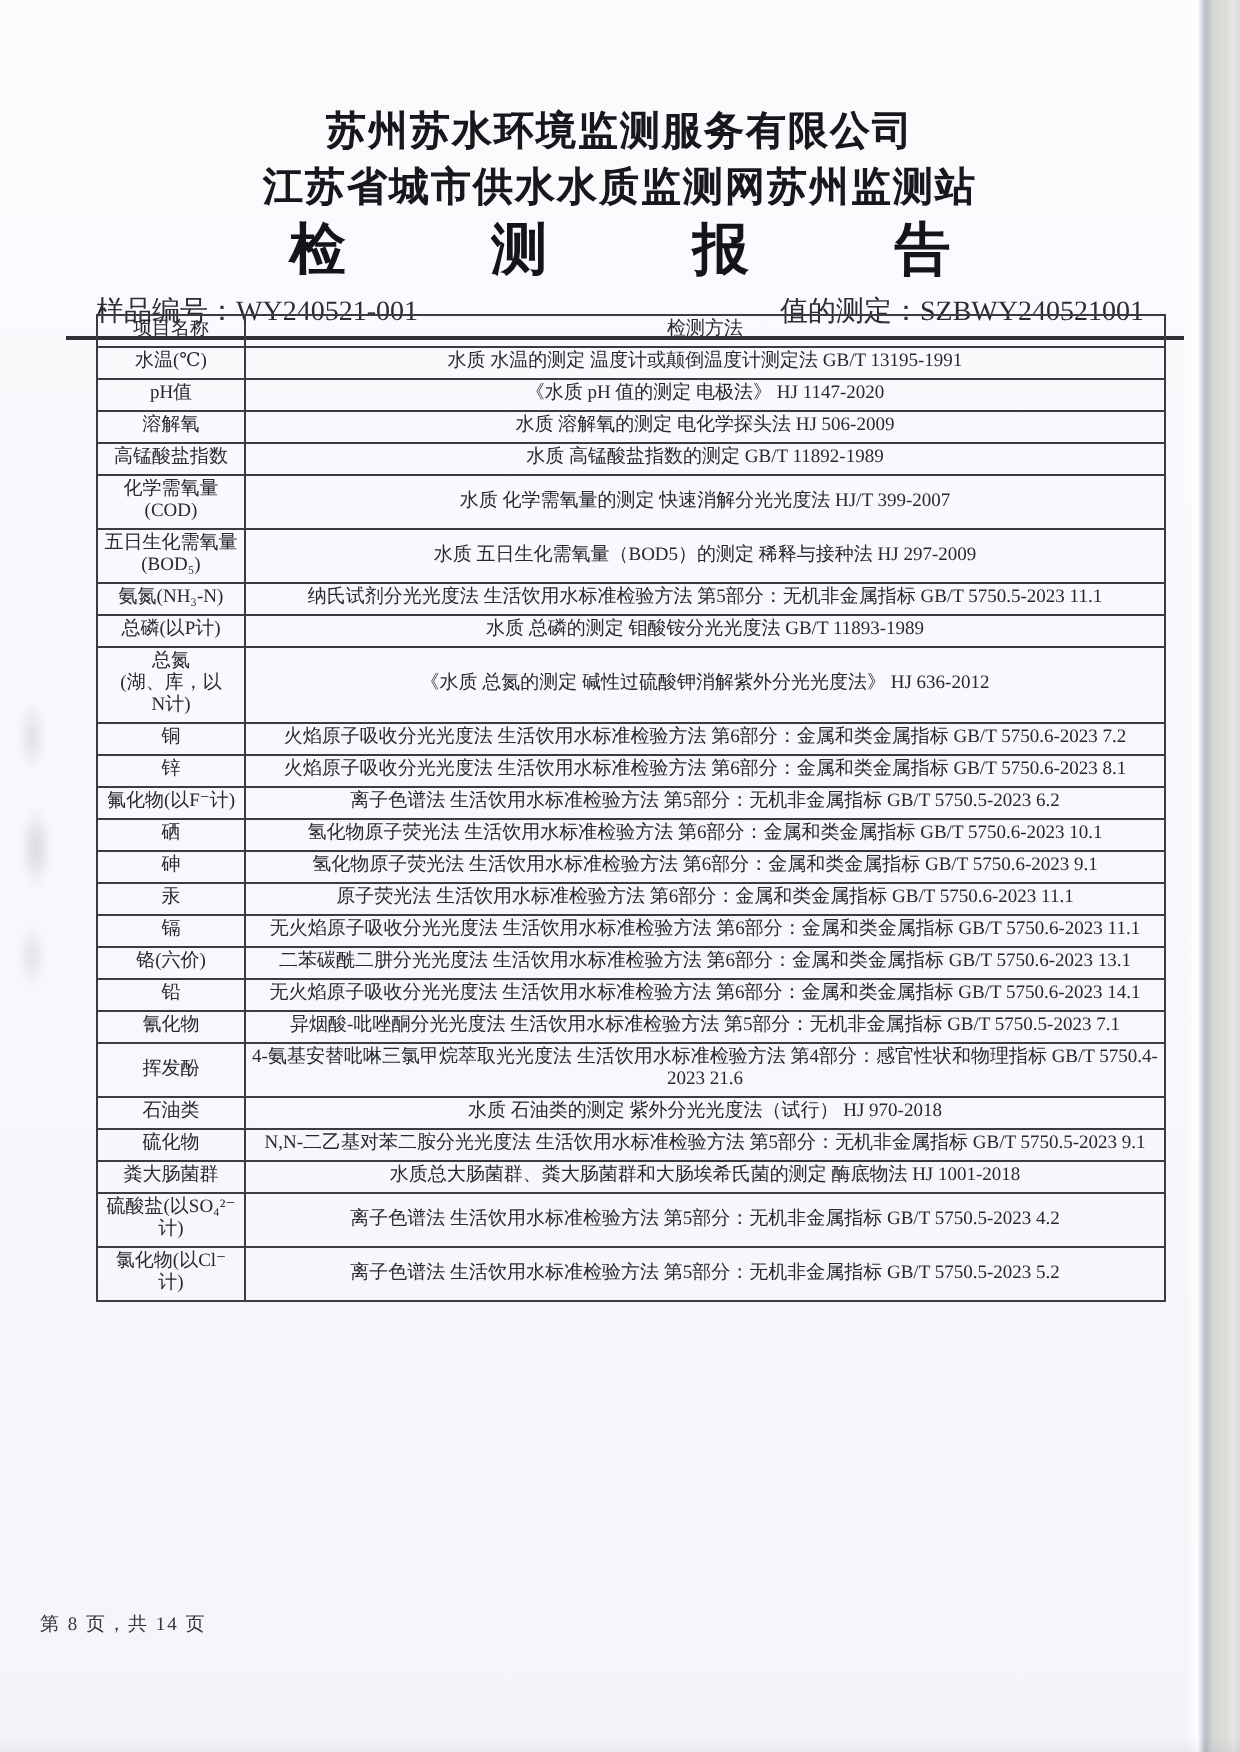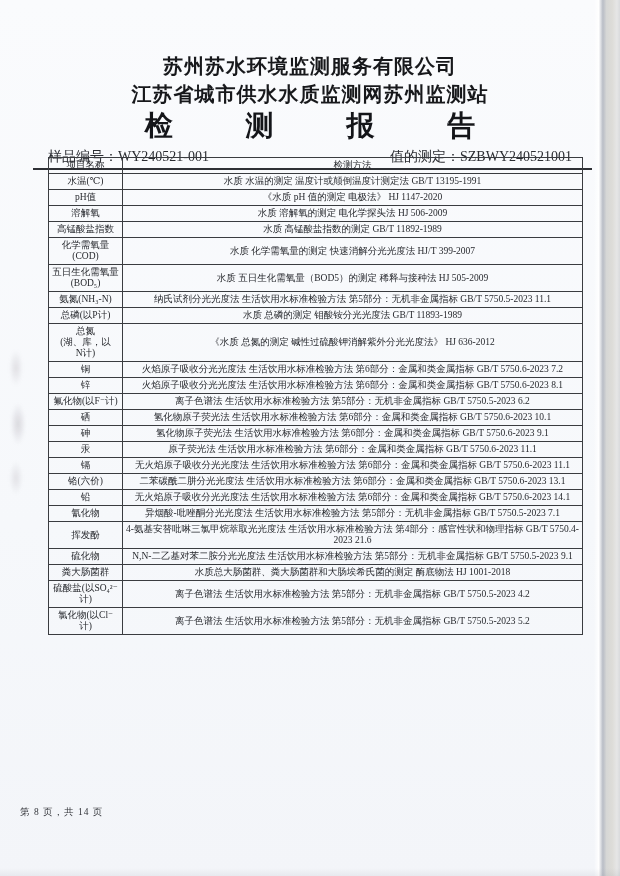--- a/index.html
+++ b/index.html
@@ -123,21 +123,21 @@
       <td class="method">水质 高锰酸盐指数的测定 GB/T 11892-1989</td>
     </tr>
 
     <tr>
       <td class="item">化学需氧量(COD)</td>
       <td class="method">水质 化学需氧量的测定 快速消解分光光度法 HJ/T 399-2007</td>
     </tr>
 
     <tr>
       <td class="item">五日生化需氧量(BOD₅)</td>
-      <td class="method">水质 五日生化需氧量（BOD5）的测定 稀释与接种法 HJ 505-2009</td>
+      <td class="method">水质 五日生化需氧量（BOD5）的测定 稀释与接种法 HJ 297-2009</td>
     </tr>
 
     <tr>
       <td class="item">氨氮(NH₃-N)</td>
       <td class="method">纳氏试剂分光光度法 生活饮用水标准检验方法 第5部分：无机非金属指标 GB/T 5750.5-2023 11.1</td>
     </tr>
 
     <tr>
       <td class="item">总磷(以P计)</td>
       <td class="method">水质 总磷的测定 钼酸铵分光光度法 GB/T 11893-1989</td>
@@ -198,20 +198,24 @@
     <tr>
       <td class="item">氰化物</td>
       <td class="method">异烟酸-吡唑酮分光光度法 生活饮用水标准检验方法 第5部分：无机非金属指标 GB/T 5750.5-2023 7.1</td>
     </tr>
 
     <tr>
       <td class="item">挥发酚</td>
       <td class="method">4-氨基安替吡啉三氯甲烷萃取光光度法 生活饮用水标准检验方法 第4部分：感官性状和物理指标 GB/T 5750.4-2023 21.6</td>
     </tr>
 
+    <tr>
+      <td class="item">石油类</td>
+      <td class="method">水质 石油类的测定 紫外分光光度法（试行） HJ 970-2018</td>
+    </tr>
 
 
     <tr>
       <td class="item">硫化物</td>
       <td class="method">N,N-二乙基对苯二胺分光光度法 生活饮用水标准检验方法 第5部分：无机非金属指标 GB/T 5750.5-2023 9.1</td>
     </tr>
 
     <tr>
       <td class="item">粪大肠菌群</td>
       <td class="method">水质总大肠菌群、粪大肠菌群和大肠埃希氏菌的测定 酶底物法 HJ 1001-2018</td>

